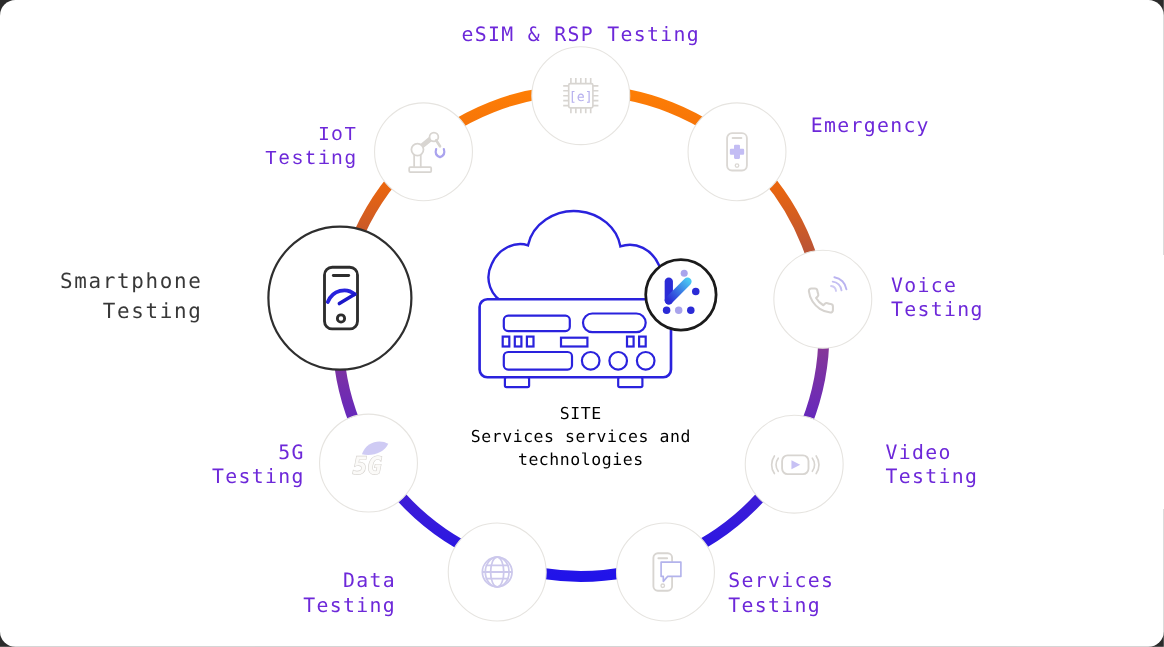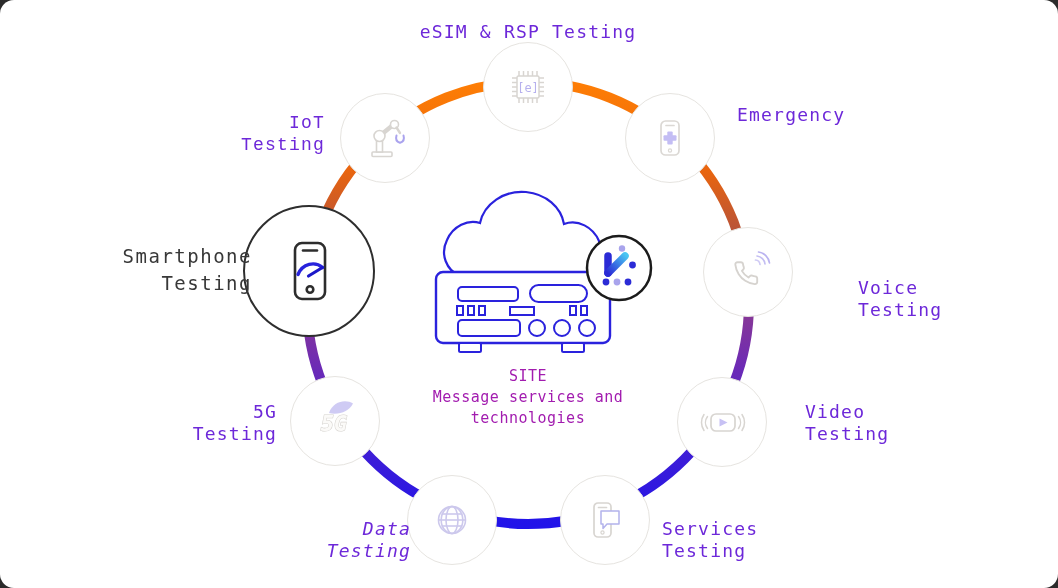--- a/index.html
+++ b/index.html
@@ -49,37 +49,37 @@
     color: #6d28d9;
     letter-spacing: 1.2px;
     line-height: 22px;
     white-space: nowrap;
   }
   .label div { display: block; }
   .r { text-align: right; }
   #label-esim      { left: 378px; top: 21px; width: 300px; text-align: center; }
   #label-iot       { right: 733px; top: 112px; font-family: Liberation Mono, monospace; }
   #label-emergency { left: 737px; top: 104px; }
-  #label-voice     { left: 858px; top: 249px; margin-top: 28px; }
+  #label-voice     { left: 810px; top: 249px; }
   #label-video     { left: 785px; top: 401px; margin-left: 20px; }
   #label-message   { left: 662px; top: 518px; }
-  #label-data      { right: 647px; top: 518px; font-style: italic; }
+  #label-data      { right: 698px; top: 518px; }
   #label-fiveg     { right: 781px; top: 401px; }
   #label-smartphone{
-    right: 806px; top: 243px;
+    right: 874px; top: 243px;
     font-size: 19px; color: #383838;
     line-height: 27px; letter-spacing: 1.5px;
   }
 
   #center-caption {
     position: absolute;
     left: 378px; top: 366px; width: 300px;
     text-align: center;
     font-size: 15px; line-height: 21px;
-    color: #a21caf; letter-spacing: 0.5px;
+    color: #000000; letter-spacing: 0.5px;
   }
   svg text { font-family: "DejaVu Sans Mono", monospace; }
 </style>
 </head>
 <body>
 
 <div id="stage">
 
   <svg id="ring-svg" width="1058" height="588">
     <defs>
@@ -132,21 +132,21 @@
         <circle cx="212.5" cy="89" r="3.4" fill="#2b2bd6"></circle>
         <circle cx="186" cy="106" r="3.4" fill="#2b2bd6"></circle>
         <circle cx="197" cy="106" r="3.4" fill="#a9a4ec"></circle>
         <circle cx="208" cy="106" r="3.4" fill="#2b2bd6"></circle>
       </g>
     </g>
   </svg>
 
   <div id="center-caption">
     <div>SITE</div>
-    <div>Message services and</div>
+    <div>Services services and</div>
     <div>technologies</div>
   </div>
 
   <div class="node" id="node-esim">
     <svg width="48" height="48">
       <g stroke="#d8d5d1" stroke-width="1.5">
         <line x1="15" y1="8" x2="15" y2="13"></line>
           <line x1="19.5" y1="8" x2="19.5" y2="13"></line>
           <line x1="24" y1="8" x2="24" y2="13"></line>
           <line x1="28.5" y1="8" x2="28.5" y2="13"></line>

